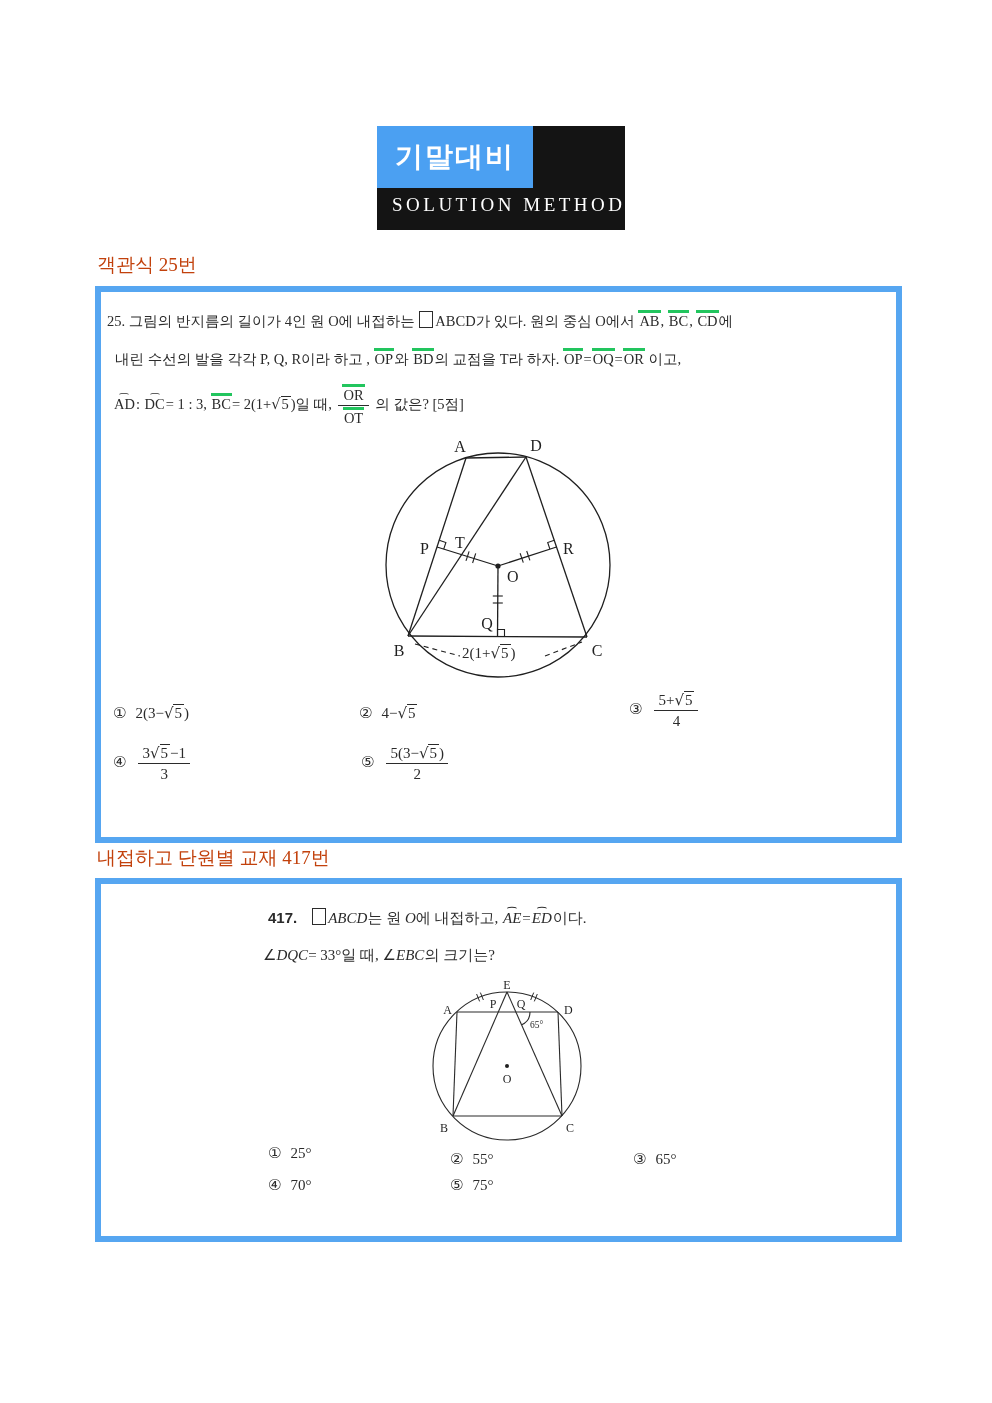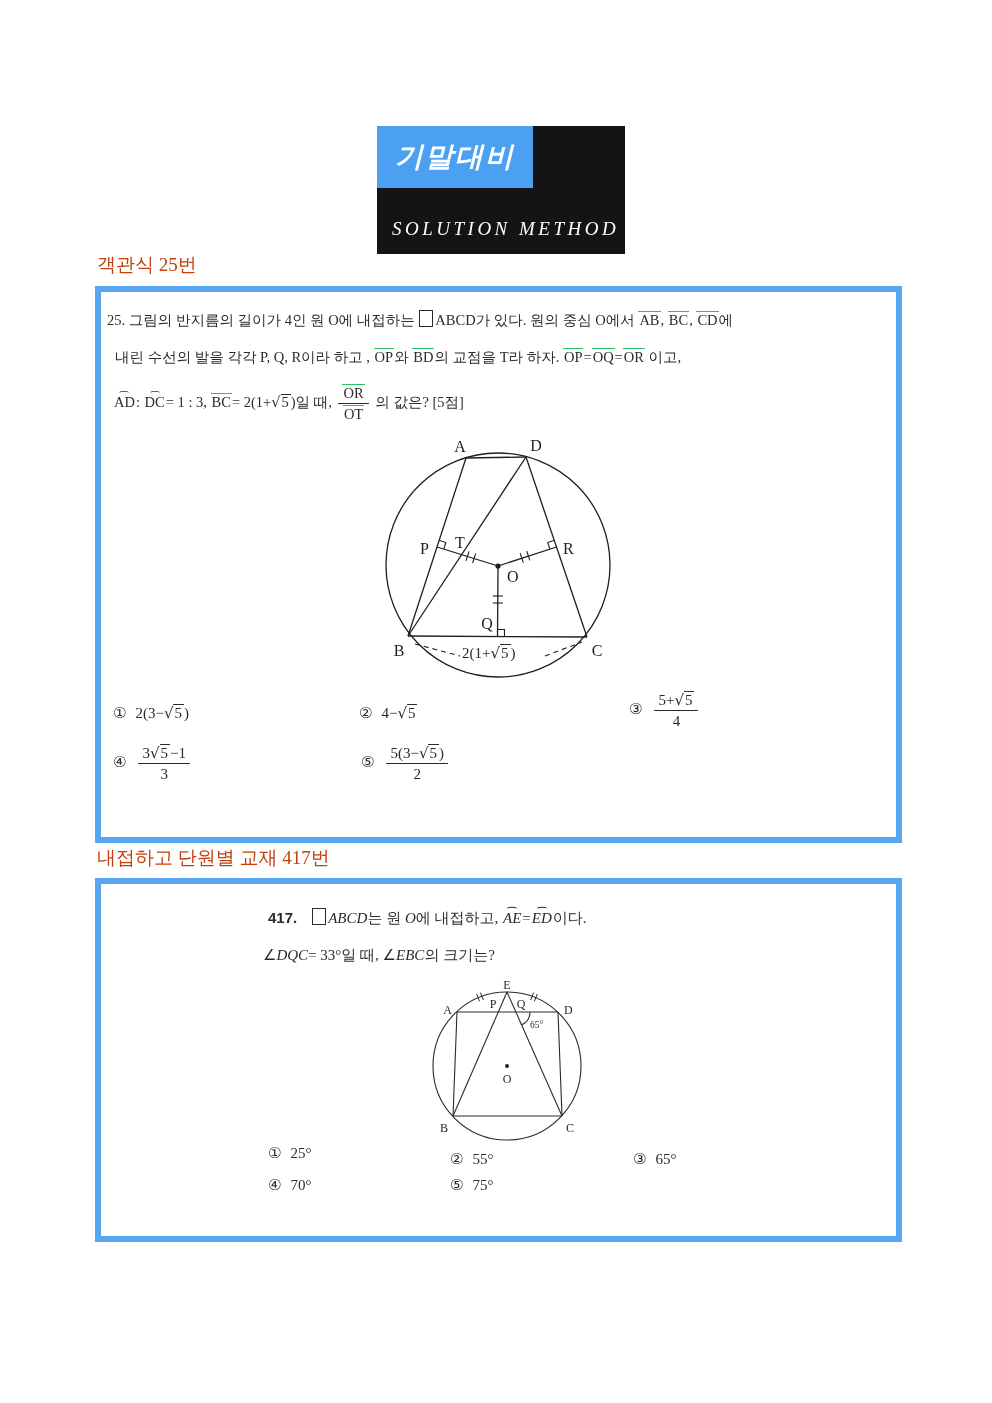--- a/index.html
+++ b/index.html
@@ -3,41 +3,41 @@
 <meta charset="utf-8">
 <style>
   html,body{margin:0;padding:0;}
   body{
     width:992px;height:1403px;background:#ffffff;position:relative;overflow:hidden;
     font-family:"Liberation Serif","DejaVu Serif",serif;color:#2b2b2b;
   }
   .abs{position:absolute;}
 
   
-  .logo{position:absolute;left:377px;top:126px;width:248px;height:128px;background:#141414;font-style:italic;}
+  .logo{position:absolute;left:377px;top:126px;width:248px;height:104px;background:#141414;}
   .logo-badge{position:absolute;left:0;top:0;width:156px;height:62px;background:#4ba0f2;
     color:#fff;font-family:"Liberation Sans","DejaVu Sans",sans-serif;font-weight:bold;
     font-size:28px;display:flex;align-items:center;justify-content:center;letter-spacing:2px;}
   .logo-sub{position:absolute;left:15px;bottom:14px;color:#fff;font-size:19px;
     letter-spacing:3.5px;white-space:nowrap;font-family:"Liberation Serif",serif;}
 
   
   .sec-h{position:absolute;font-size:19px;color:#c2410c;white-space:nowrap;}
   #h1{left:97px;top:252px;}
   #h2{left:97px;top:845px;}
 
   
   .pbox{position:absolute;left:95px;width:795px;border:6px solid #56a6f1;background:#fff;}
   #box25{top:286px;height:545px;}
   #box417{top:878px;height:352px;}
 
   .line{position:absolute;white-space:nowrap;font-size:14.5px;color:#2b2b2b;}
   .line span{white-space:pre;}
 
-  .ol{display:inline-block;border-top:1px solid #22c55e;line-height:1.1;padding:1px 1px 0;}
+  .ol{display:inline-block;border-top:3px solid #22c55e;line-height:1.1;padding:1px 1px 0;}
   .arch{position:relative;display:inline-block;padding:0 1px;margin-top:2px;}
   .arch .hat{position:absolute;left:50%;top:-0.72em;transform:translateX(-50%) scaleX(1.5) scaleY(0.8);
     font-size:0.8em;font-family:"DejaVu Sans",sans-serif;line-height:1;}
   .sqrt{display:inline-block;white-space:nowrap;}
   .sqrt .rad{font-family:"DejaVu Sans",sans-serif;}
   .sqrt .rc{display:inline-block;border-top:1px solid #2b2b2b;padding:0 2px 0 1px;line-height:1.1;}
   .frac{display:inline-flex;flex-direction:column;align-items:center;vertical-align:middle;
     line-height:1.2;text-align:center;margin:0 3px;}
   .frac .fnum{border-bottom:1px solid #2b2b2b;padding:0 4px 1px;}
   .frac .fden{padding-top:1px;}

